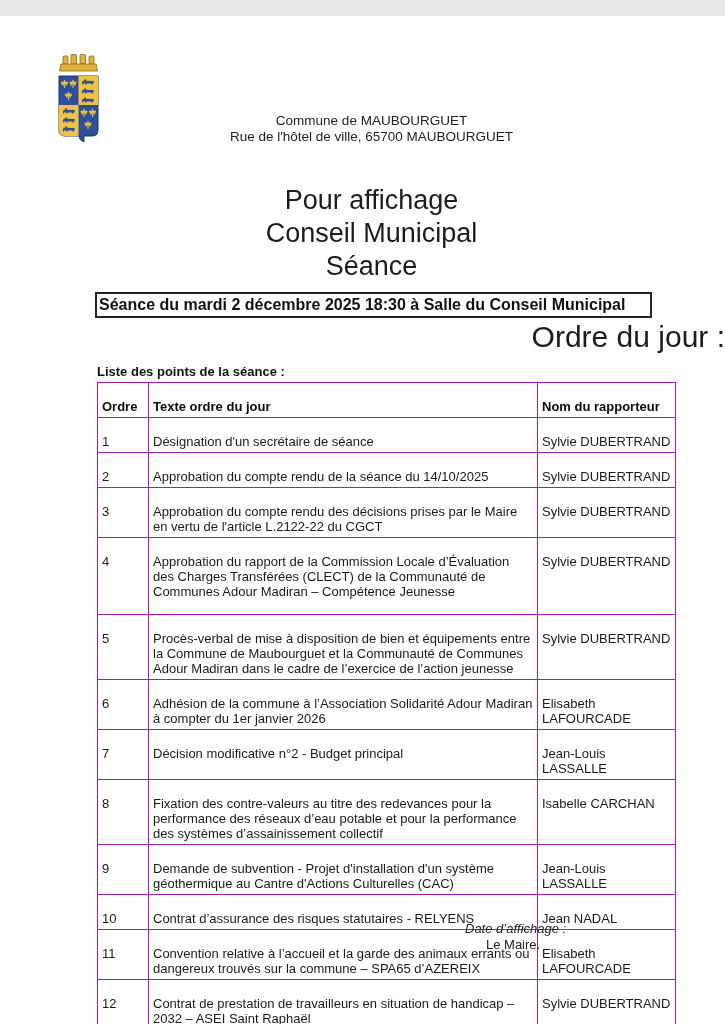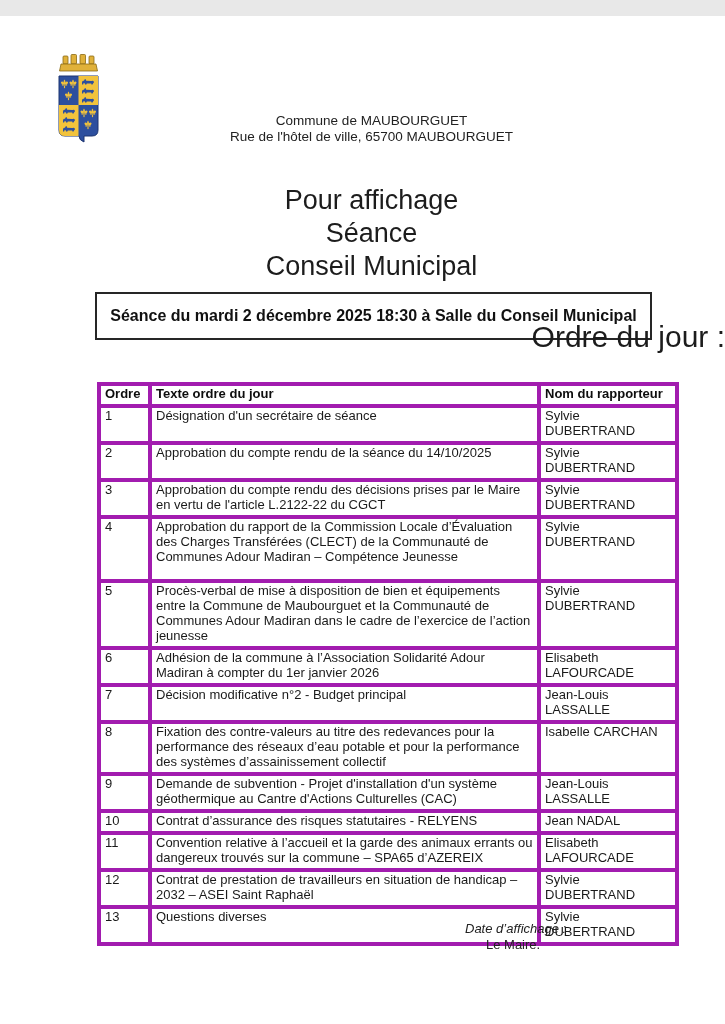--- a/index.html
+++ b/index.html
@@ -26,45 +26,45 @@
     position:absolute;top:168px;left:0;right:0;
     padding-left:18px;
     text-align:center;
     font-size:27px;line-height:33px;color:#1c1c1c;
   }
   
   .banner{
     position:absolute;top:276px;left:95px;width:557px;
     box-sizing:border-box;
     border:2px solid #262626;
-    text-align:center;
+    text-align:left;
     font-size:16px;font-weight:bold;line-height:20px;
-    padding:12px 2px;
+    padding:1px 2px;
     color:#111;
   }
   .subtitle{
     position:absolute;top:306px;left:0;right:0;
     padding-left:6px;
     text-align:right;
     font-size:30px;line-height:30px;color:#1c1c1c;
   }
   .list-label{
     position:absolute;top:348px;left:97px;
     font-size:13px;font-weight:bold;color:#111;
   }
   table.agenda{
     position:absolute;top:366px;left:97px;
     width:578px;
     border-collapse:collapse;
     table-layout:fixed;
   }
   table.agenda th,table.agenda td{
-    border:4px solid #a21caf;
+    border:1px solid #a21caf;
     font-size:13px;line-height:15px;
-    padding:0 4px 3px 4px;
+    padding:16px 4px 3px 4px;
     vertical-align:top;
     text-align:left;
     color:#1a1a1a;
     word-wrap:break-word;
   }
   table.agenda th{font-weight:bold;color:#0d0d0d;}
   col.c-ordre{width:51px;}
   col.c-texte{width:389px;}
   col.c-nom{width:138px;}
   
@@ -128,28 +128,29 @@
     </svg>
   </div>
 
   <div class="header-text">
     <div>Commune de MAUBOURGUET</div>
     <div>Rue de l'hôtel de ville, 65700 MAUBOURGUET</div>
   </div>
 
   <div class="title-block">
     <div>Pour affichage</div>
+    <div>Conseil Municipal</div>
     <div>Séance</div>
-    <div>Conseil Municipal</div>
   </div>
 
   <div class="banner">Séance du mardi 2 décembre 2025 18:30 à Salle du Conseil Municipal</div>
 
   <div class="subtitle">Ordre du jour :</div>
 
+  <div class="list-label">Liste des points de la séance :</div>
 
   <table class="agenda">
     <colgroup>
       <col class="c-ordre">
         <col class="c-texte">
         <col class="c-nom">
     </colgroup>
     <thead>
       <tr>
         <th>Ordre</th>

